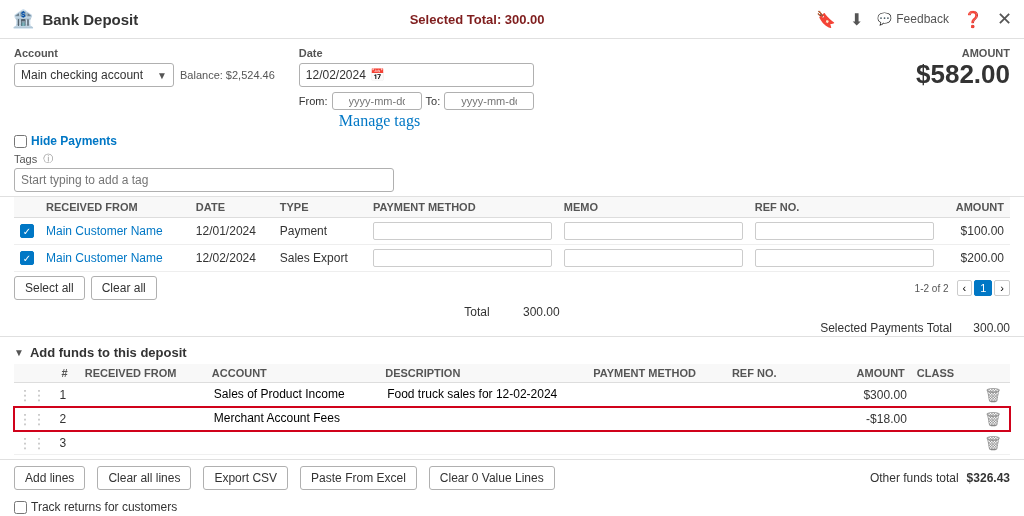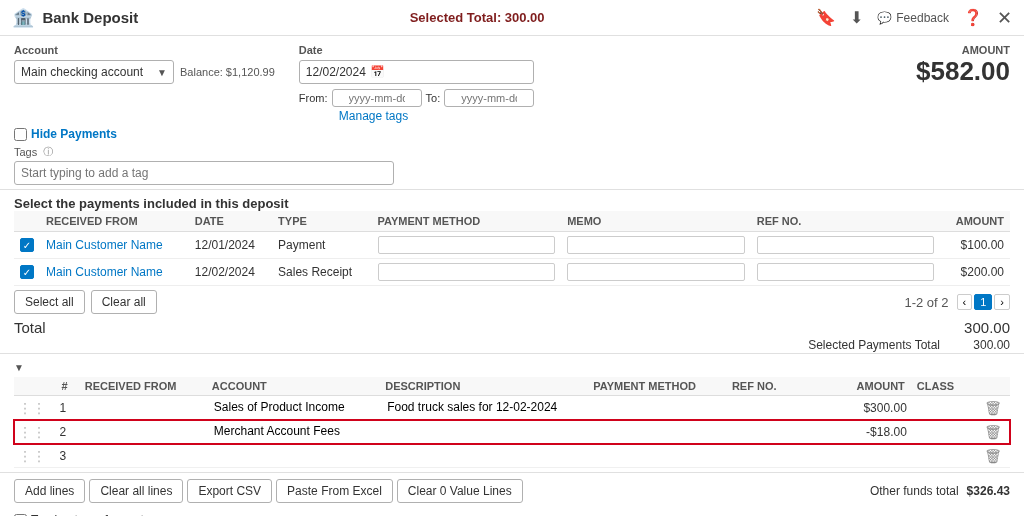--- a/index.html
+++ b/index.html
@@ -14,21 +14,21 @@
     .top-section { padding: 8px 14px 4px; background: #fff; border-bottom: 1px solid #e0e0e0; }
     .top-row1 { display: flex; align-items: flex-start; justify-content: space-between; }
     .field-group { display: flex; flex-direction: column; gap: 2px; }
     .field-label { font-size: 11px; color: #555; font-weight: 600; margin-bottom: 2px; }
     .account-row { display: flex; align-items: center; gap: 6px; }
     .account-select { border: 1px solid #b0b0b0; border-radius: 3px; padding: 4px 6px; font-size: 12px; background: #fff; min-width: 160px; display: flex; align-items: center; justify-content: space-between; cursor: pointer; }
     .balance-text { font-size: 11px; color: #555; }
     .date-field { border: 1px solid #b0b0b0; border-radius: 3px; padding: 4px 6px; font-size: 12px; background: #fff; display: flex; align-items: center; gap: 4px; min-width: 140px; }
     .date-range-row { display: flex; align-items: center; gap: 4px; font-size: 11px; margin-top: 3px; }
     .date-range-input { border: 1px solid #b0b0b0; border-radius: 3px; padding: 2px 16px; font-size: 11px; background: #fff; width: 90px; color: #888; }
-    .manage-tags-link { color: #0077c5; font-size: 12px; cursor: pointer; text-decoration: none; }
+    .manage-tags-link { color: #0077c5; font-size: 16px; cursor: pointer; text-decoration: none; font-family: Liberation Serif, serif; }
     .amount-display { text-align: right; }
     .amount-label { font-size: 11px; color: #555; font-weight: 600; }
     .amount-value { font-size: 26px; font-weight: 700; color: #333; }
     .hide-payments-row { display: flex; align-items: center; gap: 4px; margin-top: 4px; }
     .hide-payments-cb { cursor: pointer; }
     .hide-payments-label { color: #0077c5; font-size: 12px; cursor: pointer; font-weight: bold; }
     .tags-row { display: flex; align-items: center; gap: 4px; margin-top: 4px; }
     .tags-label { font-size: 11px; color: #555; }
     .tags-input { border: 1px solid #b0b0b0; border-radius: 3px; padding: 4px 6px; font-size: 12px; background: #fff; width: 380px; color: #888; margin-top: 2px; }
     .section-title { font-size: 13px; font-weight: 600; color: #333; }
@@ -49,21 +49,21 @@
     .chevron-icon { font-size: 10px; color: #555; }
     .funds-table { width: 100%; border-collapse: collapse; font-size: 12px; }
     .funds-table th { text-align: left; font-weight: 600; font-size: 11px; color: #555; padding: 3px 6px; background: #f8f8f8; border-bottom: 1px solid #ddd; text-transform: uppercase; }
     .funds-table td { padding: 2px 4px; border-bottom: 1px solid #f0f0f0; vertical-align: middle; height: 24px; }
     .funds-table .th-amount { text-align: right; }
     .funds-table .td-amount { text-align: right; }
     .drag-handle { color: #bbb; font-size: 14px; cursor: grab; }
     .funds-input { border: none; border-bottom: 1px solid transparent; padding: 2px 4px; font-size: 12px; width: 100%; background: transparent; }
     .row-highlighted { outline: 2px solid #d0021b; outline-offset: -1px; }
     .delete-btn { background: none; border: none; color: #888; cursor: pointer; font-size: 14px; }
-    .action-bar { display: flex; align-items: center; gap: 4px; padding: 6px 14px; border-top: 1px solid #e0e0e0; background: #fff; }
+    .action-bar { display: flex; align-items: center; gap: 12px; padding: 6px 14px; border-top: 1px solid #e0e0e0; background: #fff; }
     .action-btn { border: 1px solid #b0b0b0; background: #fff; border-radius: 3px; padding: 4px 10px; font-size: 12px; cursor: pointer; color: #333; }
     .other-funds-total { margin-left: auto; display: flex; align-items: center; gap: 8px; font-size: 12px; }
     .track-cb-row { display: flex; align-items: center; gap: 4px; padding: 4px 14px 2px; background: #fff; }
     .main-content { display: flex; flex-direction: column; height: 516px; }
   </style>
 </head>
 <body>
 
 <div class="main-content">
 
@@ -89,21 +89,21 @@
     <div class="top-row1">
       <div style="display:flex; gap:24px; align-items:flex-start;">
 
         <div class="field-group">
           <span class="field-label">Account</span>
           <div class="account-row">
             <div class="account-select">
               <span>Main checking account</span>
               <span style="font-size:10px; color:#555;">▼</span>
             </div>
-            <span class="balance-text">Balance: $1,120.99</span>
+            <span class="balance-text">Balance: $2,524.46</span>
           </div>
         </div>
 
         <div class="field-group">
           <span class="field-label">Date</span>
           <div class="date-field">
             <span>12/02/2024</span>
             <span>📅</span>
           </div>
           <div class="date-range-row">
@@ -127,23 +127,20 @@
       <span class="hide-payments-label">Hide Payments</span>
     </div>
     
     <div class="tags-row">
       <span class="tags-label">Tags</span>
       <span style="font-size:10px; color:#888; margin-left:2px;">ⓘ</span>
     </div>
     <input class="tags-input" placeholder="Start typing to add a tag" style="">
   </div>
 
-  <div style="background:#fff; padding:6px 14px 0;">
-    <div class="section-title">Select the payments included in this deposit</div>
-  </div>
   <div style="padding:0 14px; background:#fff;">
     <table class="payments-table">
       <thead>
         <tr>
           <th style="width:20px;"></th>
           <th>RECEIVED FROM</th>
           <th>DATE</th>
           <th>TYPE</th>
           <th>PAYMENT METHOD</th>
           <th>MEMO</th>
@@ -159,56 +156,57 @@
           <td>Payment</td>
           <td><input class="memo-input" style=""></td>
           <td><input class="memo-input" style=""></td>
           <td><input class="ref-input" style=""></td>
           <td class="td-amount">$100.00</td>
         </tr>
         <tr>
           <td><div class="cb-checked">✓</div></td>
           <td><a class="customer-link">Main Customer Name</a></td>
           <td>12/02/2024</td>
-          <td>Sales Receipt</td>
+          <td>Sales Export</td>
           <td><input class="memo-input" style=""></td>
           <td><input class="memo-input" style=""></td>
           <td><input class="ref-input" style=""></td>
           <td class="td-amount">$200.00</td>
         </tr>
       </tbody>
     </table>
 
     <div style="display:flex; align-items:center; justify-content:space-between; padding:4px 0;">
       <div style="display:flex; gap:6px;">
         <button class="action-btn">Select all</button>
         <button class="action-btn">Clear all</button>
       </div>
       <div style="display:flex; align-items:center; gap:8px;">
-        <span style="font-size:13px; color:#555;">1-2 of 2</span>
+        <span style="font-size:10px; color:#555;">1-2 of 2</span>
         <div class="page-nav">
           <button class="page-btn">‹</button>
           <button class="page-btn active">1</button>
           <button class="page-btn">›</button>
         </div>
       </div>
     </div>
-    <div style="display:flex; justify-content:space-between; gap:20px; font-size:15px; padding:1px 0;">
+    <div style="display:flex; justify-content:center; gap:20px; font-size:12px; padding:1px 0;">
       <span>Total</span>
       <span style="min-width:50px; text-align:right;">300.00</span>
     </div>
-    <div style="display:flex; justify-content:flex-end; gap:20px; font-size:12px; padding:1px 0;">
+    <div style="display:flex; justify-content:flex-end; gap:8px; font-size:12px; padding:1px 0;">
       <span>Selected Payments Total</span>
       <span style="min-width:50px; text-align:right;">300.00</span>
     </div>
   </div>
 
   <div class="add-funds-section">
     <div class="add-funds-header">
       <span class="chevron-icon">▼</span>
+      <span>Add funds to this deposit</span>
     </div>
     <table class="funds-table">
       <thead>
         <tr>
           <th style="width:14px;"></th>
           <th style="width:20px;">#</th>
           <th style="width:110px;">RECEIVED FROM</th>
           <th style="width:150px;">ACCOUNT</th>
           <th style="width:180px;">DESCRIPTION</th>
           <th style="width:120px;">PAYMENT METHOD</th>

